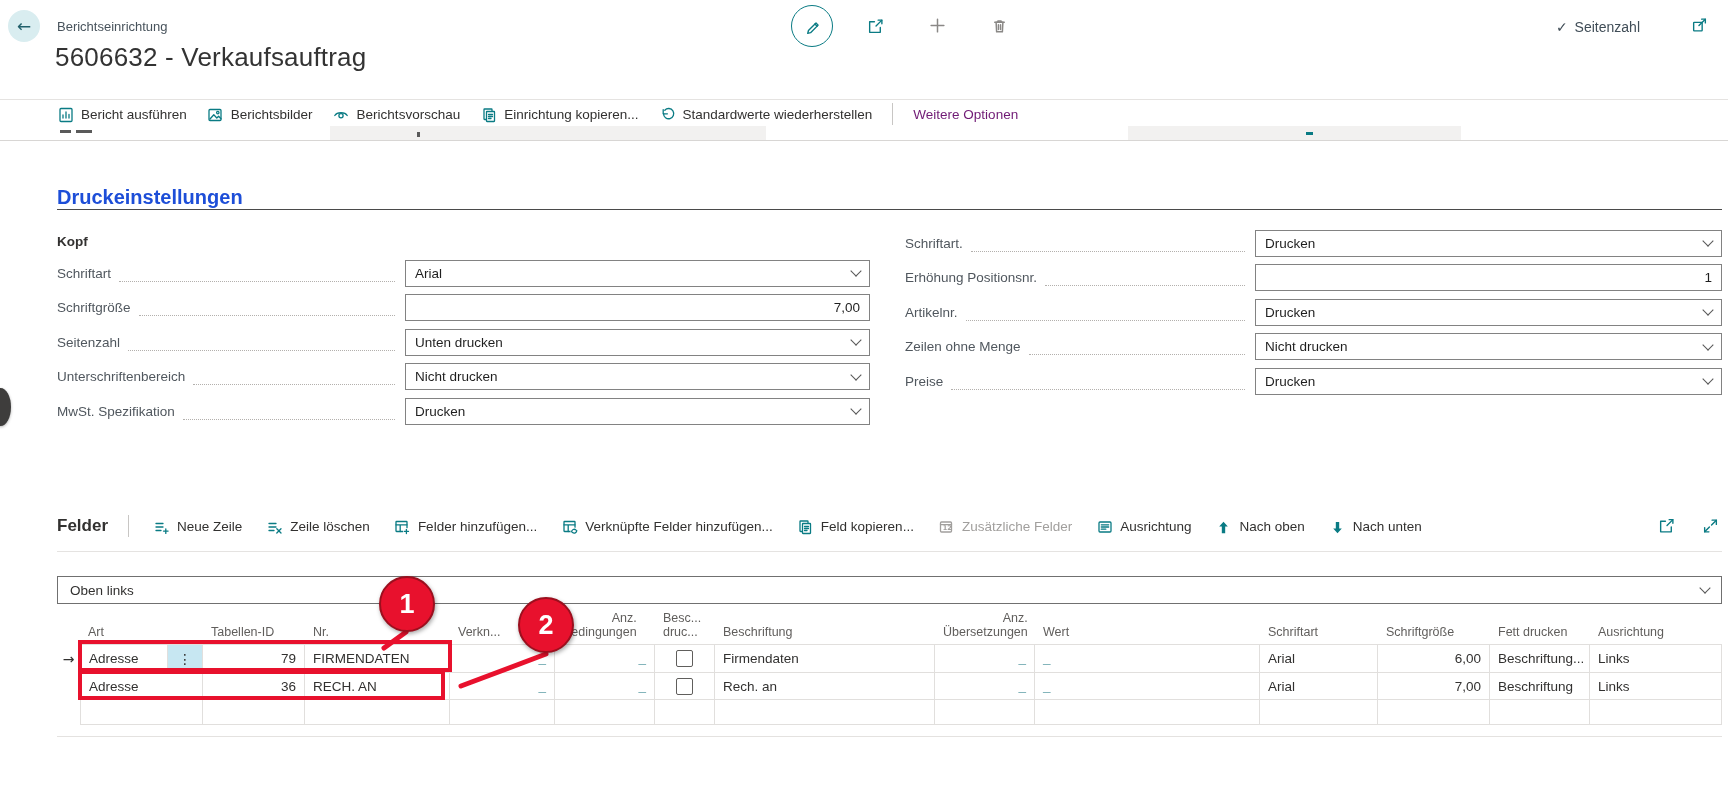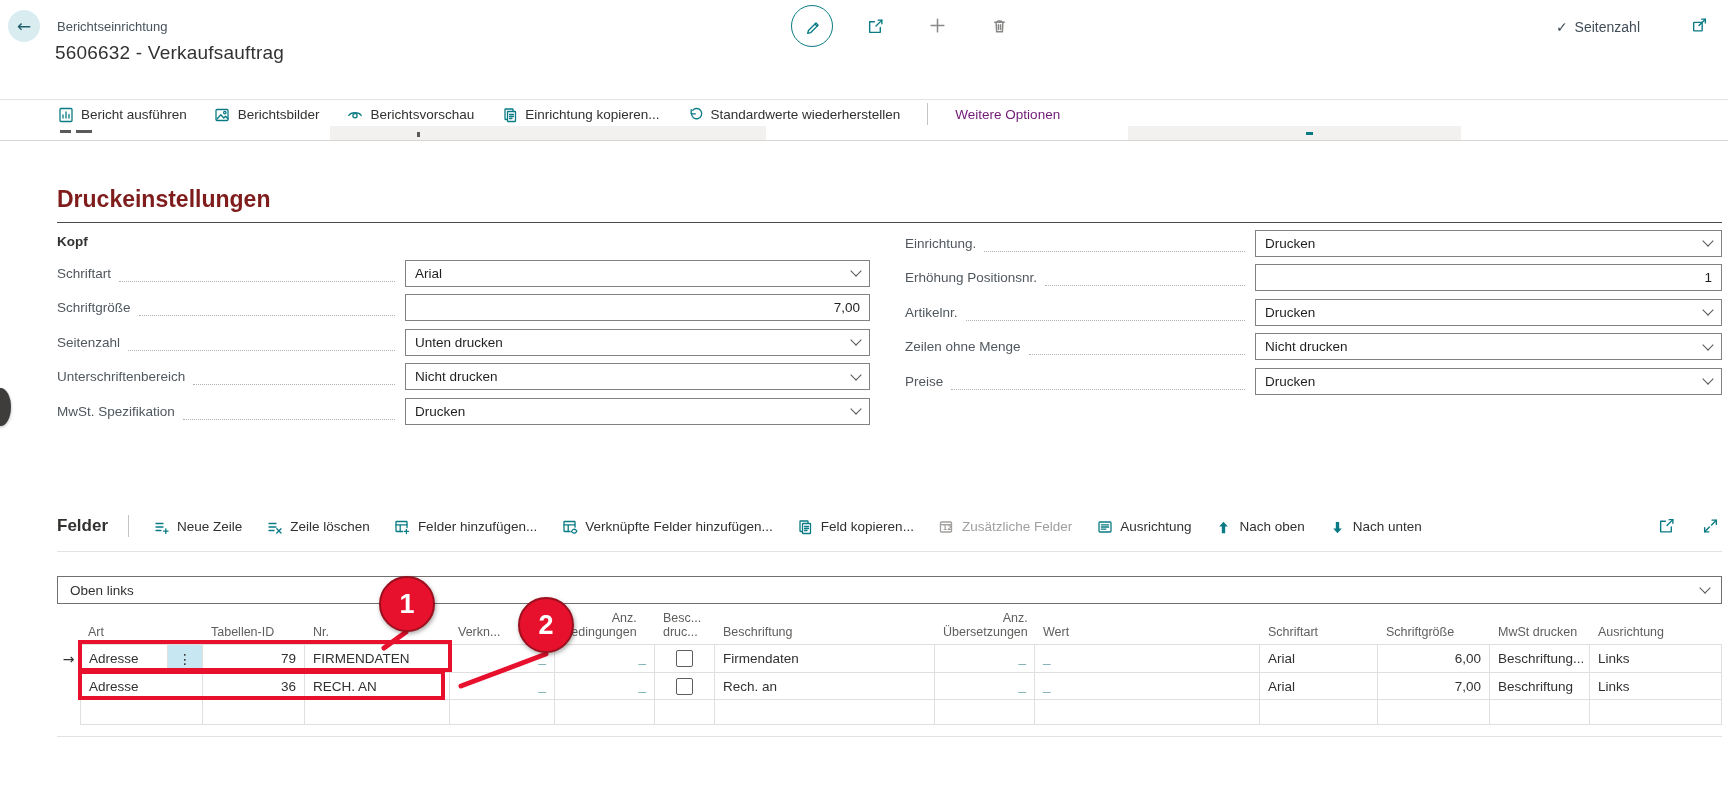--- a/index.html
+++ b/index.html
@@ -25,41 +25,41 @@
             display:flex;align-items:center;justify-content:center;color:#21606b;font-size:17px;
             font-family:"DejaVu Sans",sans-serif}
   .crumb{left:57px;top:19px;font-size:13px;color:#48535c}
   .pencil-circle{left:791px;top:5px;width:42px;height:42px;border:1px solid #0A7B84;border-radius:50%;
                  display:flex;align-items:center;justify-content:center}
   .topic{display:flex;align-items:center;justify-content:center;width:24px;height:24px}
   .saved{right:88px;top:19px;display:flex;gap:7px;align-items:center;color:#404d57;font-size:14px}
   .saved .chk{color:#404d57;font-family:"DejaVu Sans",sans-serif;font-size:14px}
   .popout{right:20px;top:17px}
 
-  .page-title{left:55px;top:42px;font-size:19px;font-weight:400;color:#333;letter-spacing:.2px}
+  .page-title{left:55px;top:42px;font-size:26px;font-weight:400;color:#333;letter-spacing:.2px}
 
   .hairline{height:1px;background:#e5e3e1;left:0;width:1728px}
 
   
-  .actionbar{left:57px;top:103px;width:1665px;display:flex;align-items:center;gap:27px}
+  .actionbar{left:57px;top:103px;width:1665px;display:flex;align-items:center;gap:20px}
   .abtn{display:flex;align-items:center;gap:7px;font-size:13.5px;color:#323130}
   .abtn.more{color:#701a75}
   .vsep{width:1px;height:22px;background:#c8c6c4}
 
   
   .stripbox{top:126px;height:15px;background:#f2f1f0}
   .stripmark{position:absolute;background:#5a5a5a}
 
   
   .edge-pill{left:-10px;top:388px;width:21px;height:38px;background:#3e3d3c;border-radius:50%;
              box-shadow:0 1px 3px rgba(0,0,0,.3)}
 
   
-  .sec-title{left:57px;top:186px;width:1665px;font-size:23px;font-weight:600;color:#7f1d1d;
-             padding-bottom:9px;border-bottom:1.5px solid #4a4a4a}
+  .sec-title{left:57px;top:186px;width:1665px;font-size:20px;font-weight:600;color:#1d4ed8;
+             padding-bottom:0;border-bottom:1.5px solid #4a4a4a}
   .ps{left:57px;top:226px;width:1665px;display:flex;gap:35px}
   .ps .pcol{width:813px}
   .ps .pcol.right{width:817px}
   .gtitle{height:30px;display:flex;align-items:center;font-size:13.5px;font-weight:700}
   .frow{display:flex;align-items:center;height:34.5px}
   .flabel{color:#50575e;font-size:13.5px;white-space:nowrap}
   .leader{flex:1;border-bottom:1.5px dotted #b3b0ad;margin:0 10px 0 8px;height:45%}
   .inp{box-sizing:border-box;width:465px;height:27px;border:1px solid #828282;background:#fff;
        display:flex;align-items:center;padding:0 9px;font-size:13.5px;color:#1f1f1f;flex:0 0 auto}
   .pcol.right .inp{width:467px}
@@ -270,21 +270,21 @@
       <div class="inp sel">
         <span>Drucken</span>
         <span class="chev"></span>
       </div>
     </div>
   </div>
 
   <div class="pcol right">
 
     <div class="frow">
-      <span class="flabel">Einrichtung.</span>
+      <span class="flabel">Schriftart.</span>
       <span class="leader"></span>
       <div class="inp sel">
         <span>Drucken</span>
         <span class="chev"></span>
       </div>
     </div>
     <div class="frow">
       <span class="flabel">Erhöhung Positionsnr.</span>
       <span class="leader"></span>
       <div class="inp num">
@@ -460,21 +460,21 @@
   <div class="th">Beschriftung</div>
   <div class="th r">
     <div class="two" style="text-align:right">
         <div>Anz.</div>
         <div>Übersetzungen</div>
       </div>
   </div>
   <div class="th">Wert</div>
   <div class="th">Schriftart</div>
   <div class="th r">Schriftgröße</div>
-  <div class="th">MwSt drucken</div>
+  <div class="th">Fett drucken</div>
   <div class="th">Ausrichtung</div>
 
   <div class="selcell h1">→</div>
   <div class="td bl bt h1">Adresse</div>
   <div class="td bt h1 c dots">⋮</div>
   <div class="td bt h1 r">79</div>
   <div class="td bt h1">FIRMENDATEN</div>
   <div class="td bt h1 r lnk">_</div>
   <div class="td bt h1 r lnk">_</div>
   <div class="td bt h1 c">

